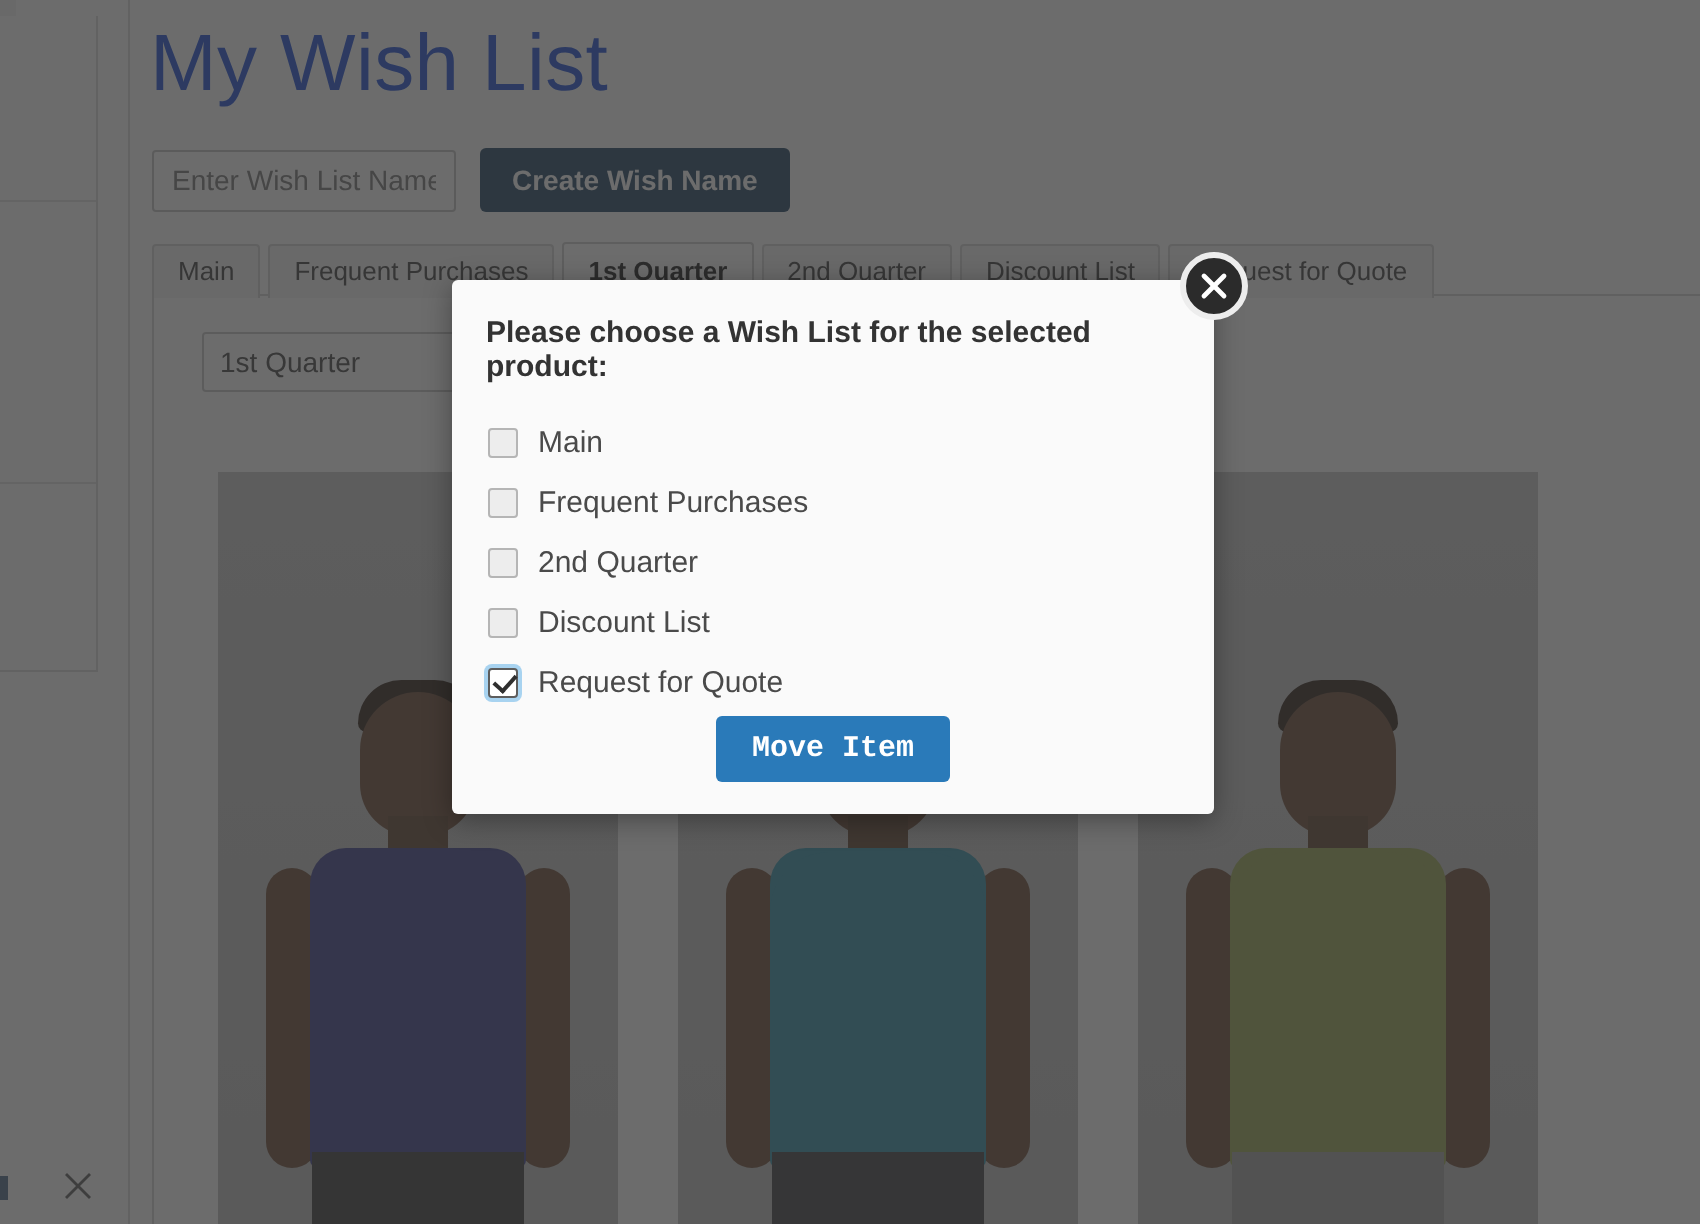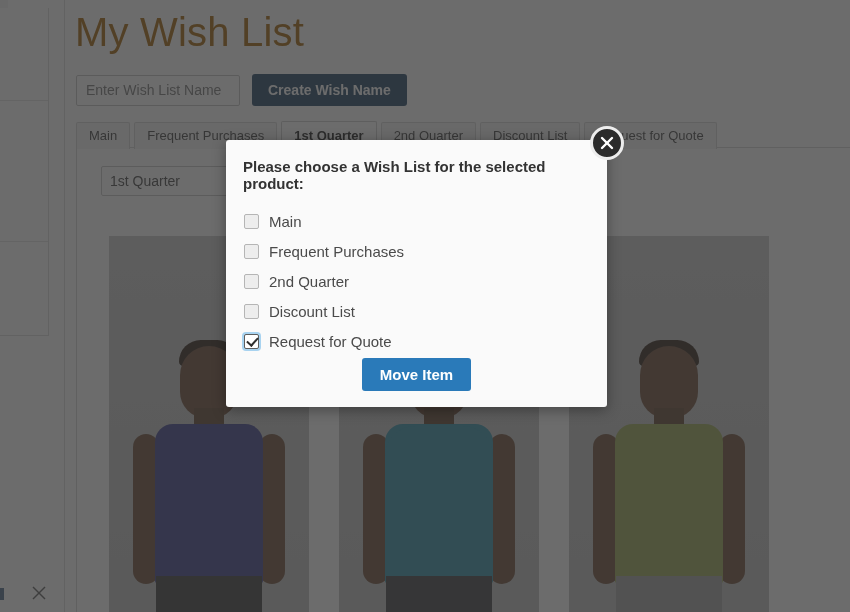--- a/index.html
+++ b/index.html
@@ -76,35 +76,35 @@
     top: 0;
     right: 0;
     bottom: 0;
     background: #ffffff;
     border-left: 1px solid #dcdcdc;
   }
 
   .page-title {
     font-size: 40px;
     font-weight: 300;
-    color: #a16207;
+    color: #1d4ed8;
     margin: 0;
     padding: 8px 0 0 10px;
     letter-spacing: 0.2px;
     line-height: 1.2;
   }
 
   .create-row {
     display: flex;
     align-items: center;
     gap: 12px;
     padding: 18px 0 0 11px;
   }
   .wishlist-name-input {
-    width: 164px;
+    width: 152px;
     height: 31px;
     box-sizing: border-box;
     border: 1px solid #c2c2c2;
     border-radius: 2px;
     background: #ffffff;
     padding: 0 9px;
     font-family: "Liberation Sans", sans-serif;
     font-size: 14px;
     color: #555555;
     outline: none;
@@ -313,21 +313,21 @@
     display: flex;
     justify-content: center;
   }
   .move-btn {
     background: #2a7ab9;
     color: #ffffff;
     border: none;
     border-radius: 3px;
     height: 33px;
     padding: 0 18px;
-    font-family: Liberation Sans, sans-serif;
+    font-family: Liberation Mono, monospace;
     font-size: 15px;
     font-weight: 700;
     cursor: pointer;
   }
 
   
   #modal-close {
     position: absolute;
     left: 590px;
     top: 126px;

